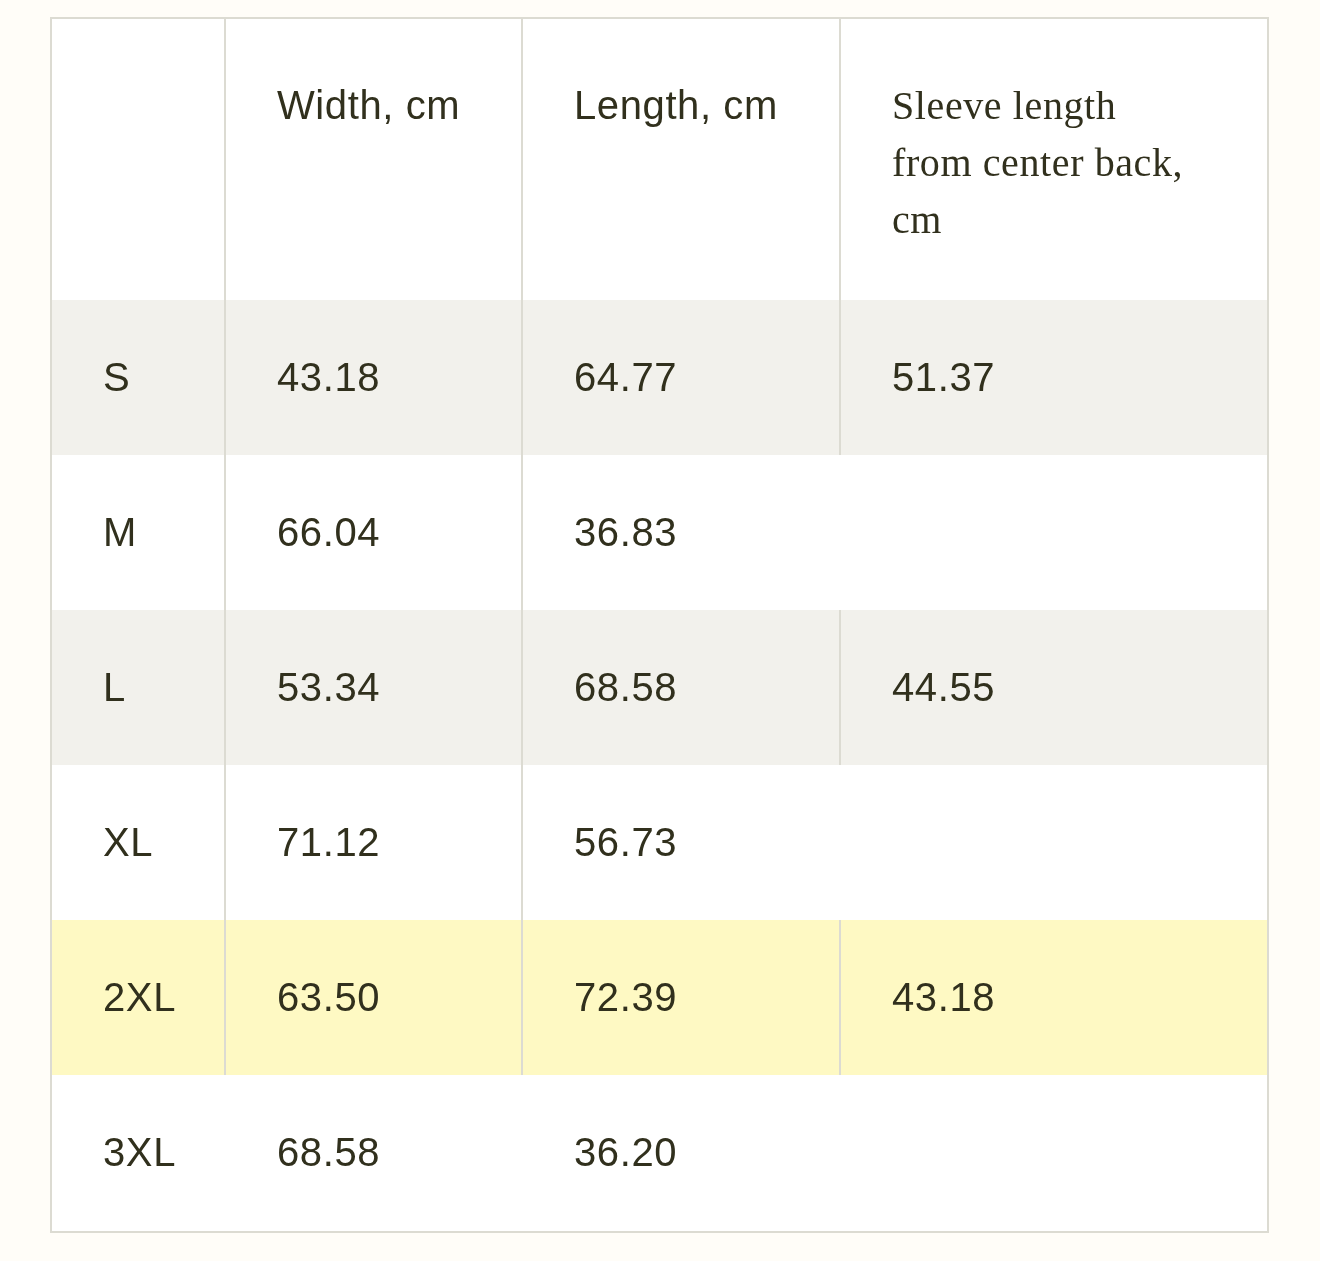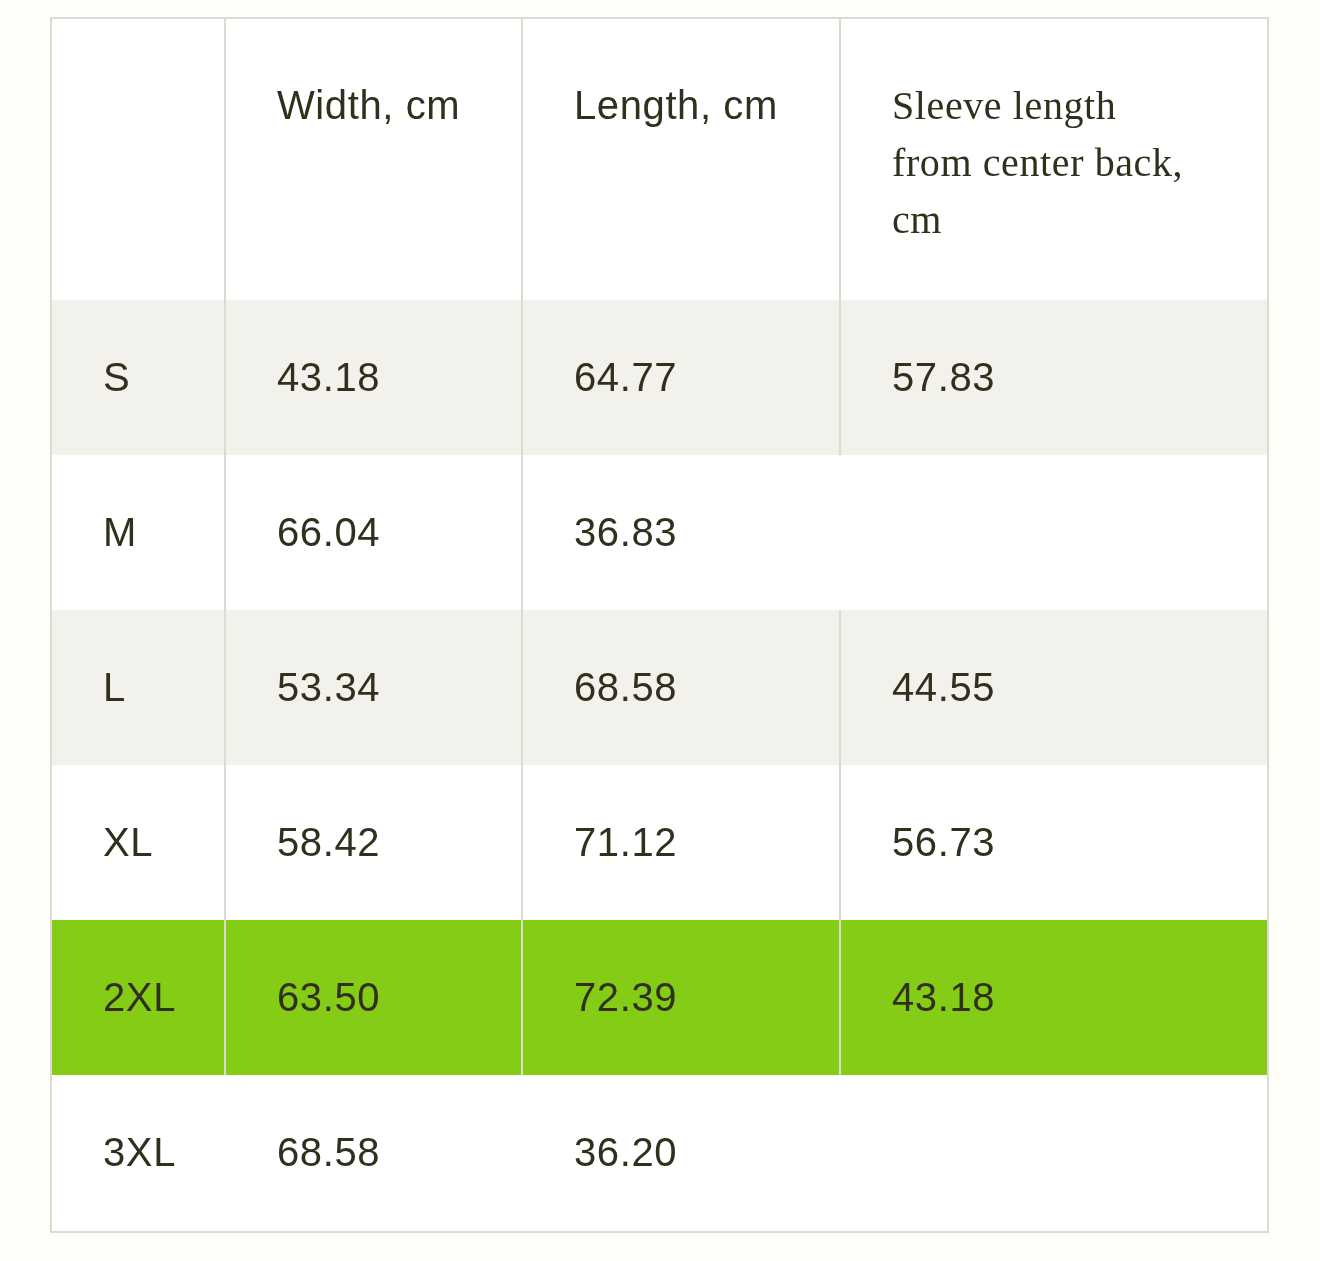--- a/index.html
+++ b/index.html
@@ -71,40 +71,39 @@
     </div>
     <div class="cell">
       <span class="sleeve-header-text">Sleeve length from center back, cm</span>
     </div>
   </div>
   <div>
       <div class="row data-row alt" style="background: rgb(242, 241, 236);">
         <div class="cell">S</div>
         <div class="cell">43.18</div>
         <div class="cell">64.77</div>
-        <div class="cell">57.83</div>
+        <div class="cell">51.37</div>
       </div>
       <div class="row data-row">
         <div class="cell">M</div>
         <div class="cell">66.04</div>
         <div class="cell">36.83</div>
       </div>
       <div class="row data-row alt" style="background: rgb(242, 241, 236);">
         <div class="cell">L</div>
         <div class="cell">53.34</div>
         <div class="cell">68.58</div>
         <div class="cell">44.55</div>
       </div>
       <div class="row data-row">
         <div class="cell">XL</div>
-        <div class="cell">58.42</div>
         <div class="cell">71.12</div>
         <div class="cell">56.73</div>
       </div>
-      <div class="row data-row alt" style="background: #84cc16;">
+      <div class="row data-row alt" style="background: #fef9c3;">
         <div class="cell">2XL</div>
         <div class="cell">63.50</div>
         <div class="cell">72.39</div>
         <div class="cell">43.18</div>
       </div>
       <div class="row data-row last">
         <div class="cell">3XL</div>
         <div class="cell">68.58</div>
         <div class="cell">36.20</div>
       </div>

